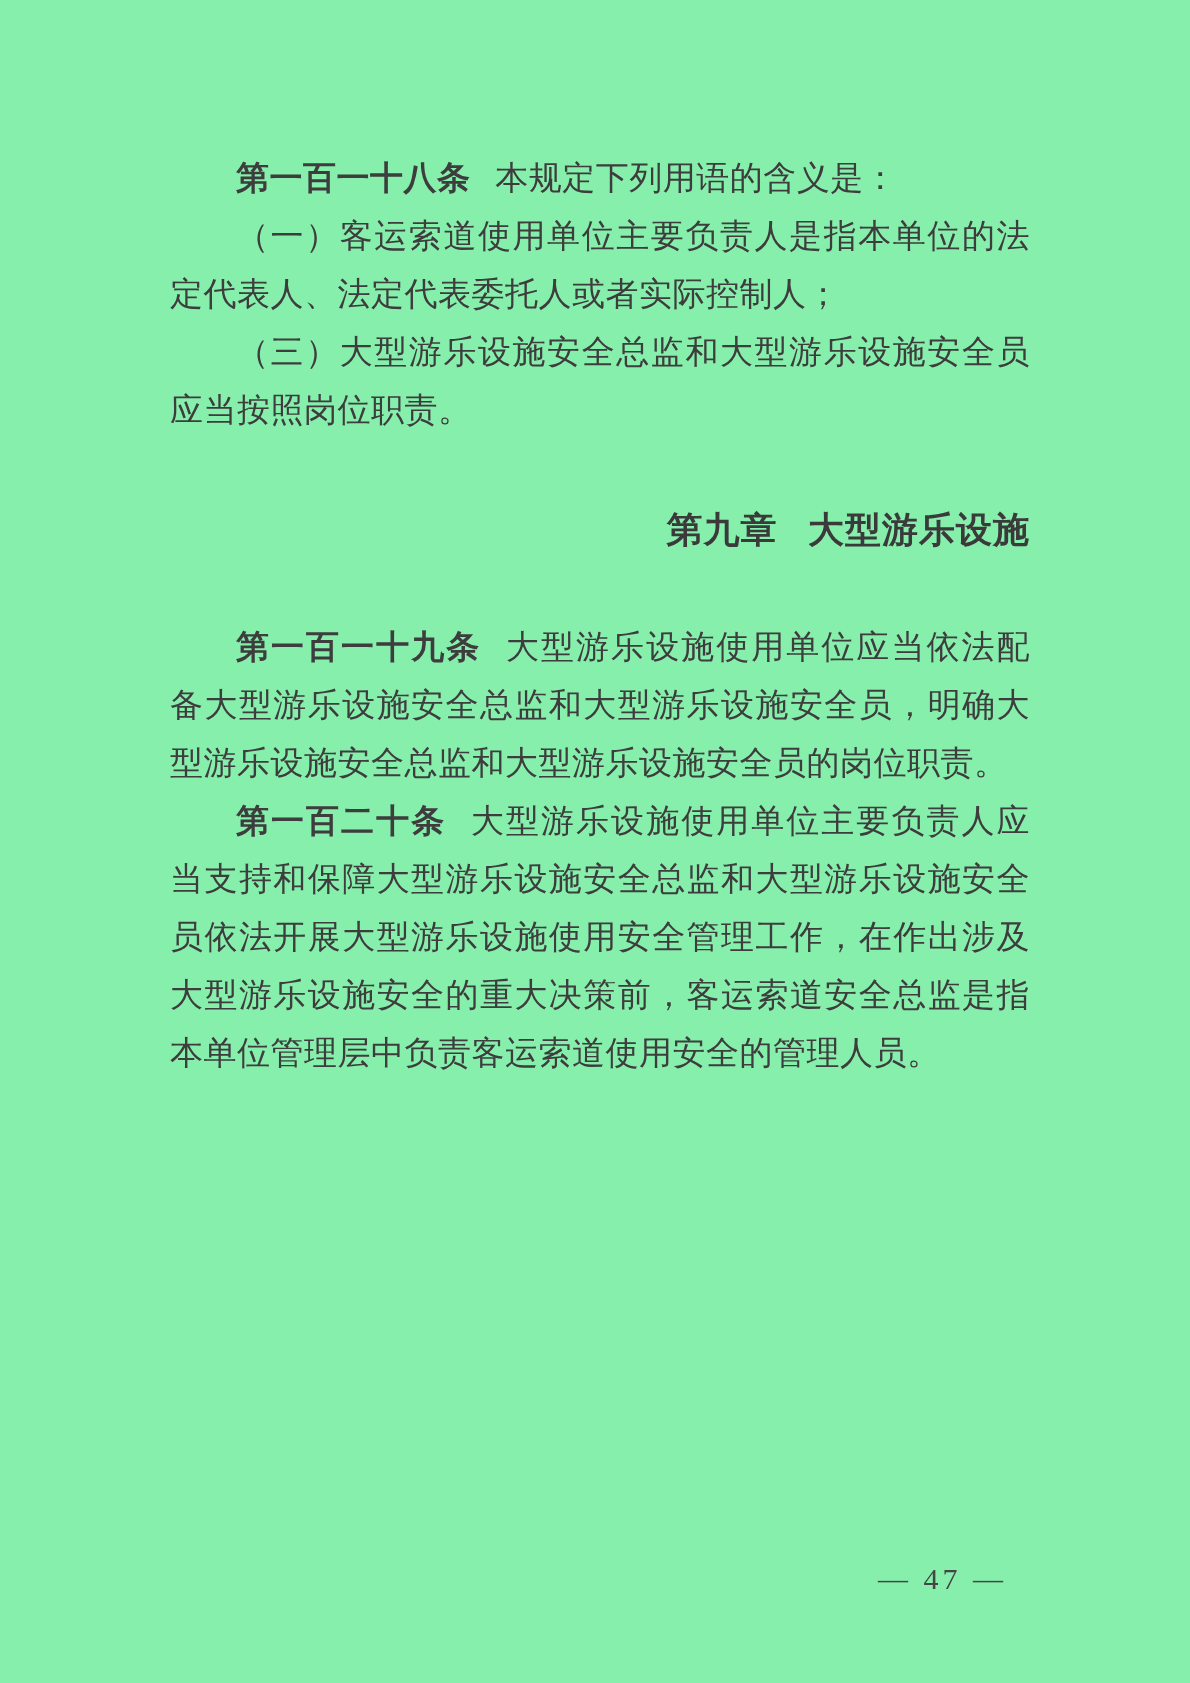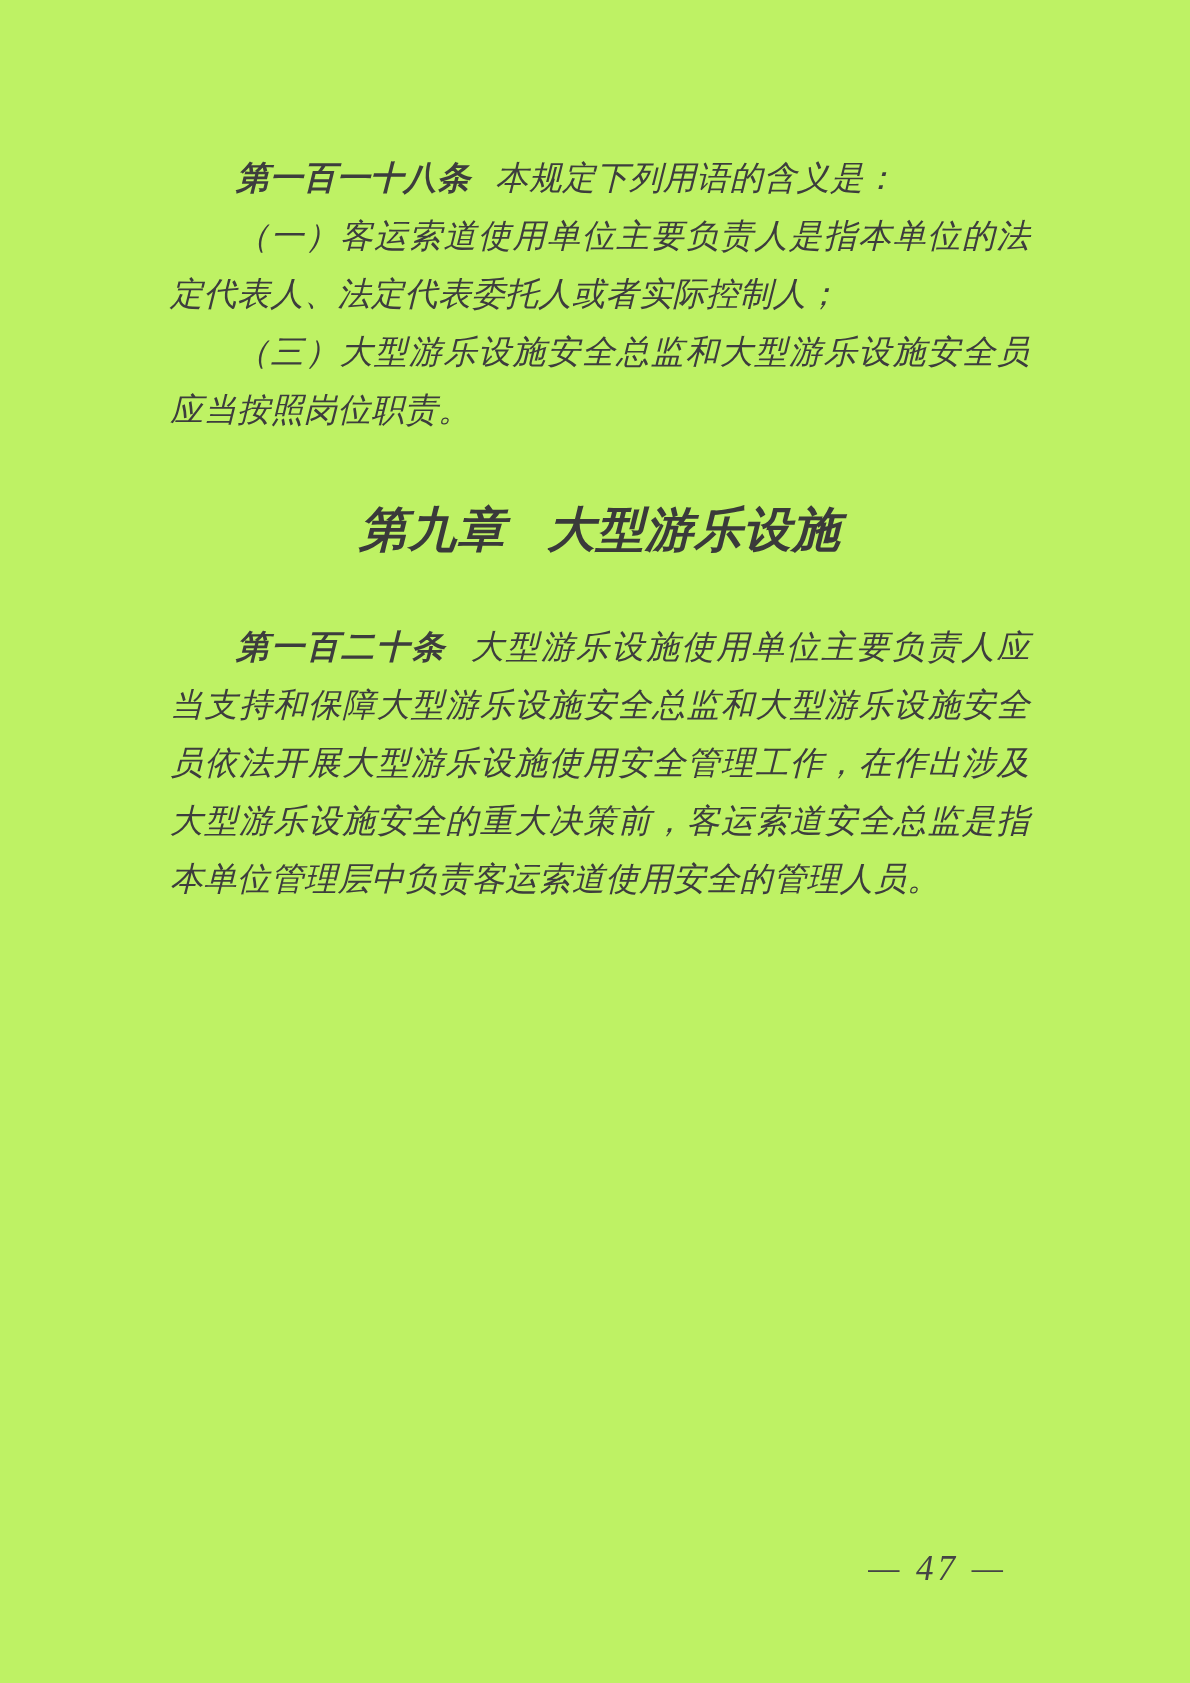--- a/index.html
+++ b/index.html
@@ -5,25 +5,24 @@
   html, body {
     margin: 0;
     padding: 0;
     background: #ffffff;
   }
   .page {
     position: relative;
     width: 1190px;
     height: 1683px;
     margin: 0 auto;
-    background: #bef264;
+    background: #86efac;
     overflow: hidden;
     font-family: "Liberation Serif", "DejaVu Serif", serif;
     color: #3d3d3d;
-    font-style: italic;
   }
   .content {
     position: absolute;
     top: 149px;
     left: 170px;
     width: 860px;
   }
   p.para {
     margin: 0;
     font-size: 33px;
@@ -33,37 +32,37 @@
     letter-spacing: 0.5px;
   }
   .lead {
     font-weight: bold;
     margin-right: 0.75em;
   }
   h2.chapter {
     margin: 62px 0 0 0;
     font-family: "Liberation Sans", "DejaVu Sans", sans-serif;
     font-weight: bold;
-    font-size: 48px;
+    font-size: 36px;
     line-height: 58px;
-    text-align: center;
+    text-align: right;
     color: #3a3a3a;
     letter-spacing: 1px;
   }
   .chapter-title {
     margin-left: 0.85em;
   }
   .section-2 p.para:first-child {
     margin-top: 59px;
   }
   .footer {
     position: absolute;
     right: 183px;
-    bottom: 97px;
-    font-size: 35px;
+    bottom: 87px;
+    font-size: 30px;
     line-height: 34px;
     color: #454545;
     letter-spacing: 4px;
     text-align: center;
   }
 </style>
 </head>
 <body>
 
 <div class="page">
@@ -74,20 +73,21 @@
 
       <p class="para"><span class="ptext">（一）客运索道使用单位主要负责人是指本单位的法定代表人、法定代表委托人或者实际控制人；</span></p>
 
 
       <p class="para"><span class="ptext">（三）大型游乐设施安全总监和大型游乐设施安全员应当按照岗位职责。</span></p>
     </section>
 
     <h2 class="chapter"><span>第九章</span><span class="chapter-title">大型游乐设施</span></h2>
 
     <section class="section-2">
+      <p class="para"><span class="lead">第一百一十九条</span><span class="ptext">大型游乐设施使用单位应当依法配备大型游乐设施安全总监和大型游乐设施安全员，明确大型游乐设施安全总监和大型游乐设施安全员的岗位职责。</span></p>
 
 
       <p class="para"><span class="lead">第一百二十条</span><span class="ptext">大型游乐设施使用单位主要负责人应当支持和保障大型游乐设施安全总监和大型游乐设施安全员依法开展大型游乐设施使用安全管理工作，在作出涉及大型游乐设施安全的重大决策前，客运索道安全总监是指本单位管理层中负责客运索道使用安全的管理人员。</span></p>
     </section>
 
   </main>
 
   <div class="footer">— 47 —</div>
 </div>
 

